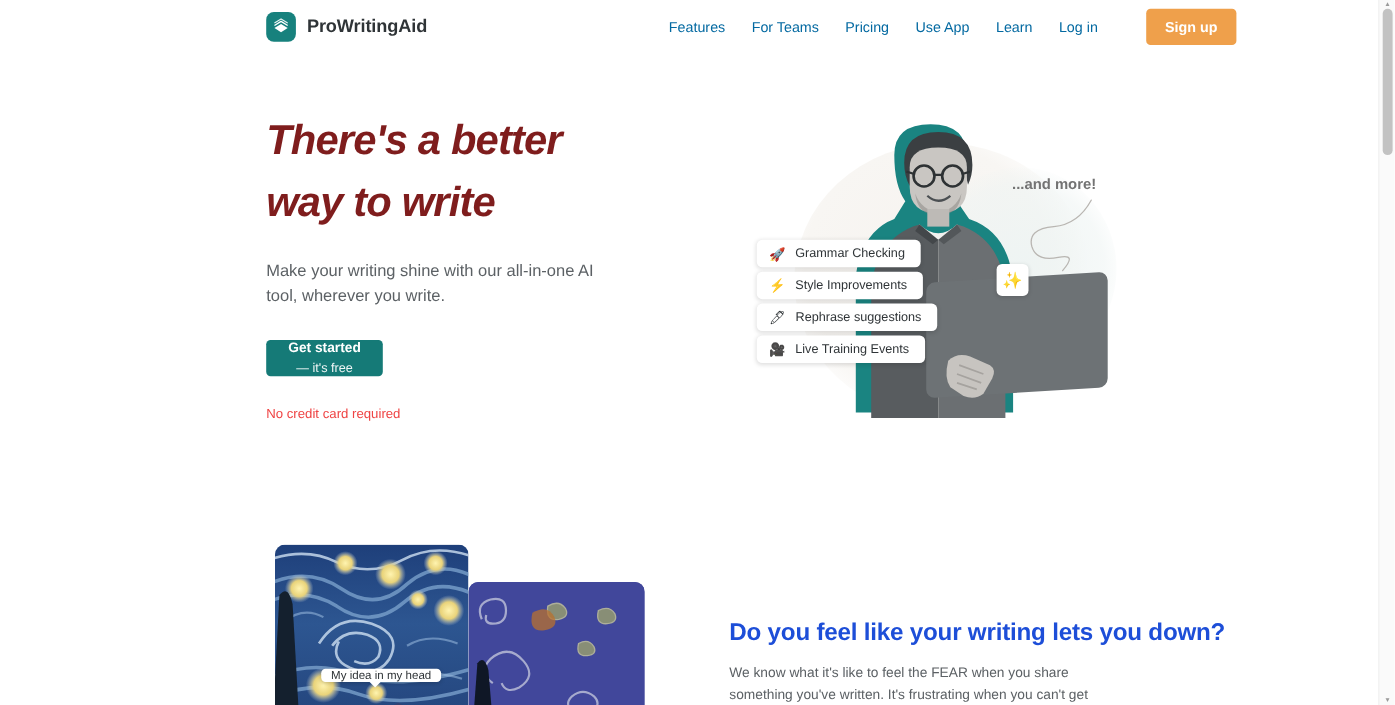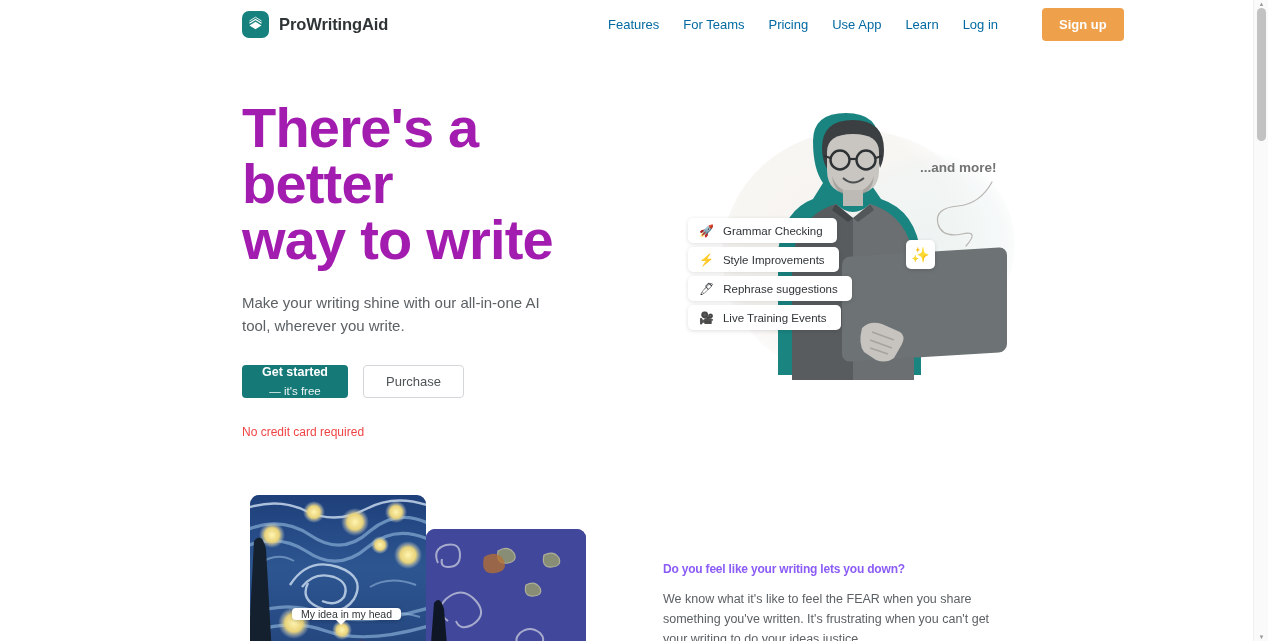--- a/index.html
+++ b/index.html
@@ -117,25 +117,26 @@
     height: 430px;
   }
 
   .hero-copy {
     position: absolute;
     left: 242px;
     top: 52px;
     width: 400px;
   }
   .hero-title {
-    font-size: 56px;
+    font-size: 38px;
     line-height: 56px;
     font-weight: bold;
-    color: #a21caf;
+    color: #7f1d1d;
     letter-spacing: -0.8px;
+    font-style: italic;
   }
   .hero-sub {
     margin-top: 23px;
     font-size: 15px;
     line-height: 23px;
     color: #5c6165;
     width: 330px;
   }
   .hero-actions {
     margin-top: 28px;
@@ -329,23 +330,23 @@
     border-top: 5px solid #ffffff;
   }
 
   .lower-copy {
     position: absolute;
     left: 663px;
     top: 84px;
     width: 345px;
   }
   .lower-title {
-    font-size: 12px;
+    font-size: 22px;
     font-weight: bold;
-    color: #8b5cf6;
+    color: #1d4ed8;
     letter-spacing: -0.2px;
     white-space: nowrap;
   }
   .lower-body {
     margin-top: 13px;
     font-size: 12.5px;
     line-height: 20px;
     color: #5c6165;
   }
 </style>
@@ -385,21 +386,20 @@
         <span>There's a better</span><br>
         <span>way to write</span>
       </h1>
       <p class="hero-sub">Make your writing shine with our all-in-one AI tool, wherever you write.</p>
 
       <div class="hero-actions">
         <button class="btn-primary">
           <span class="strong">Get started</span>
           <span class="soft">— it's free</span>
         </button>
-        <button class="btn-outline">Purchase</button>
       </div>
 
       <p class="hero-note">No credit card required</p>
     </div>
 
     <div class="hero-art">
       <div class="art-blob"></div>
       <div class="art-blob2"></div>
 
       <svg class="person" viewBox="0 0 150 270">

